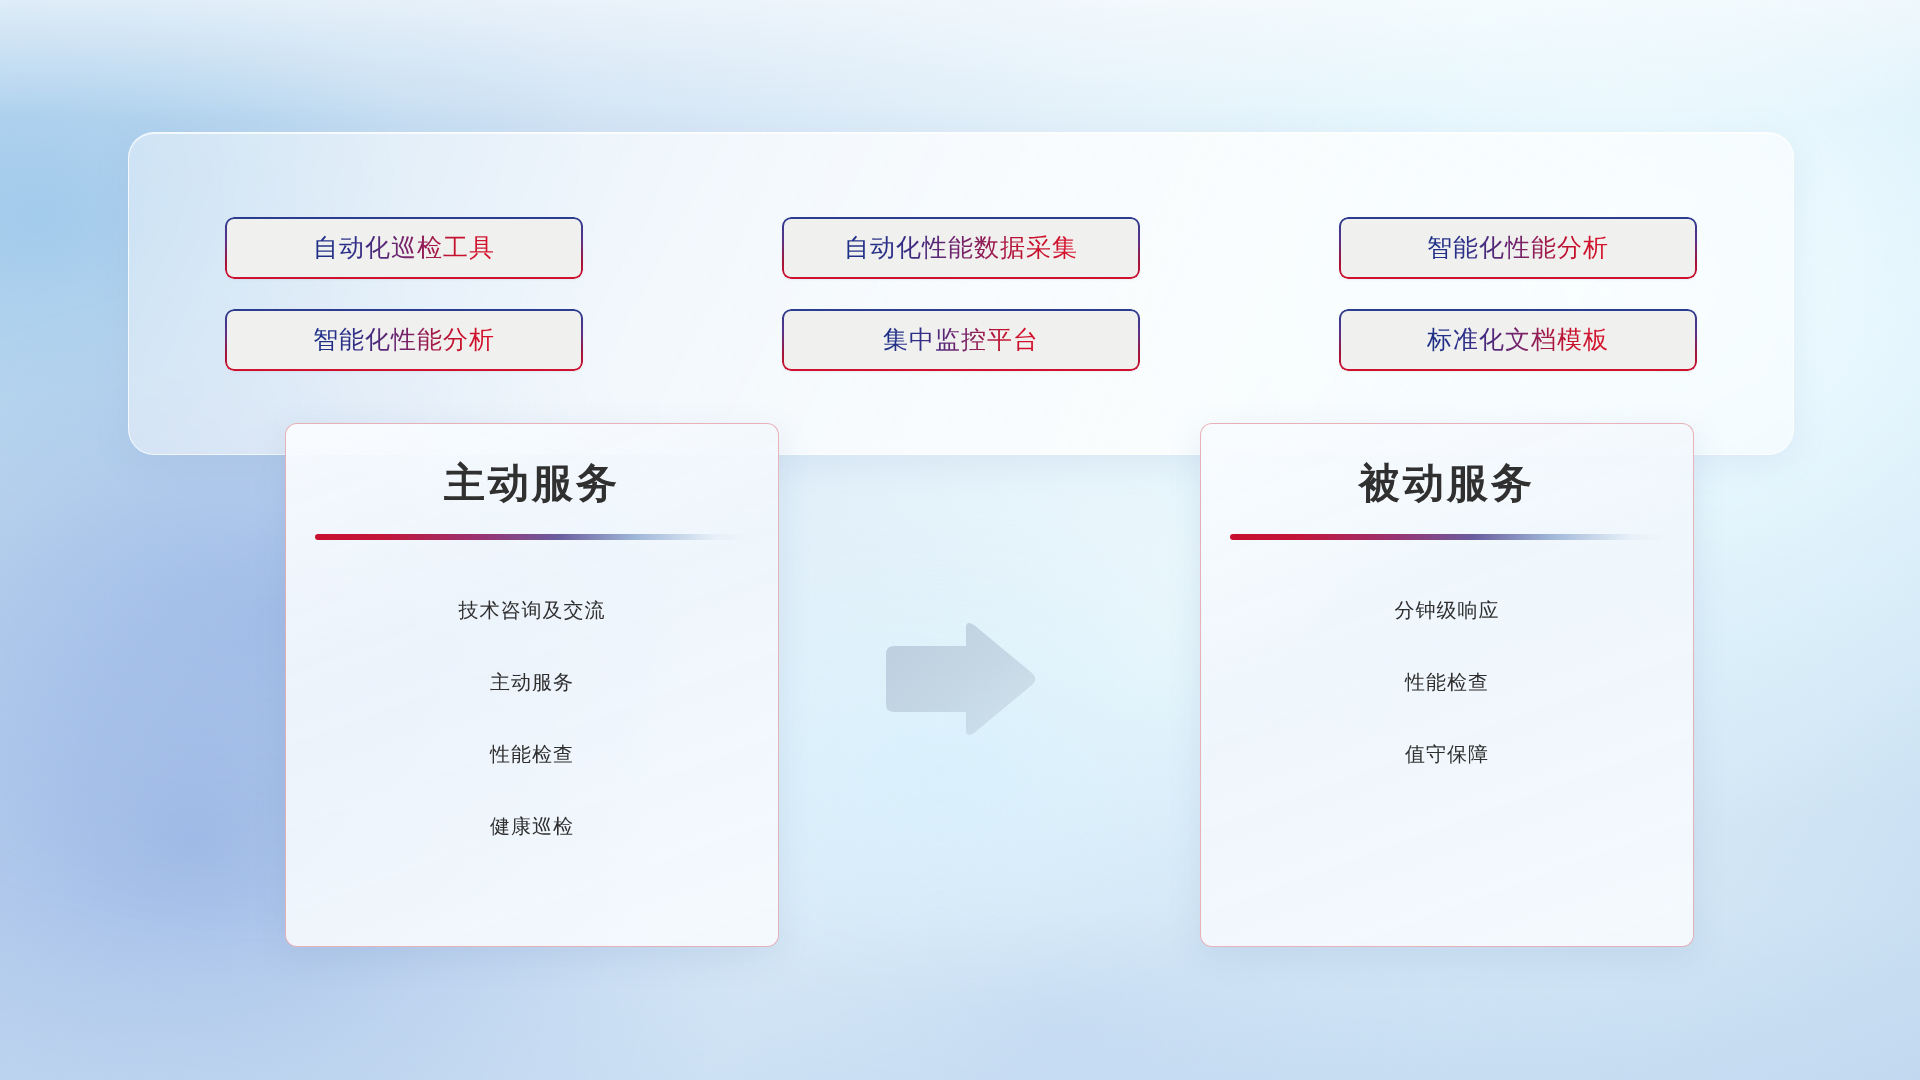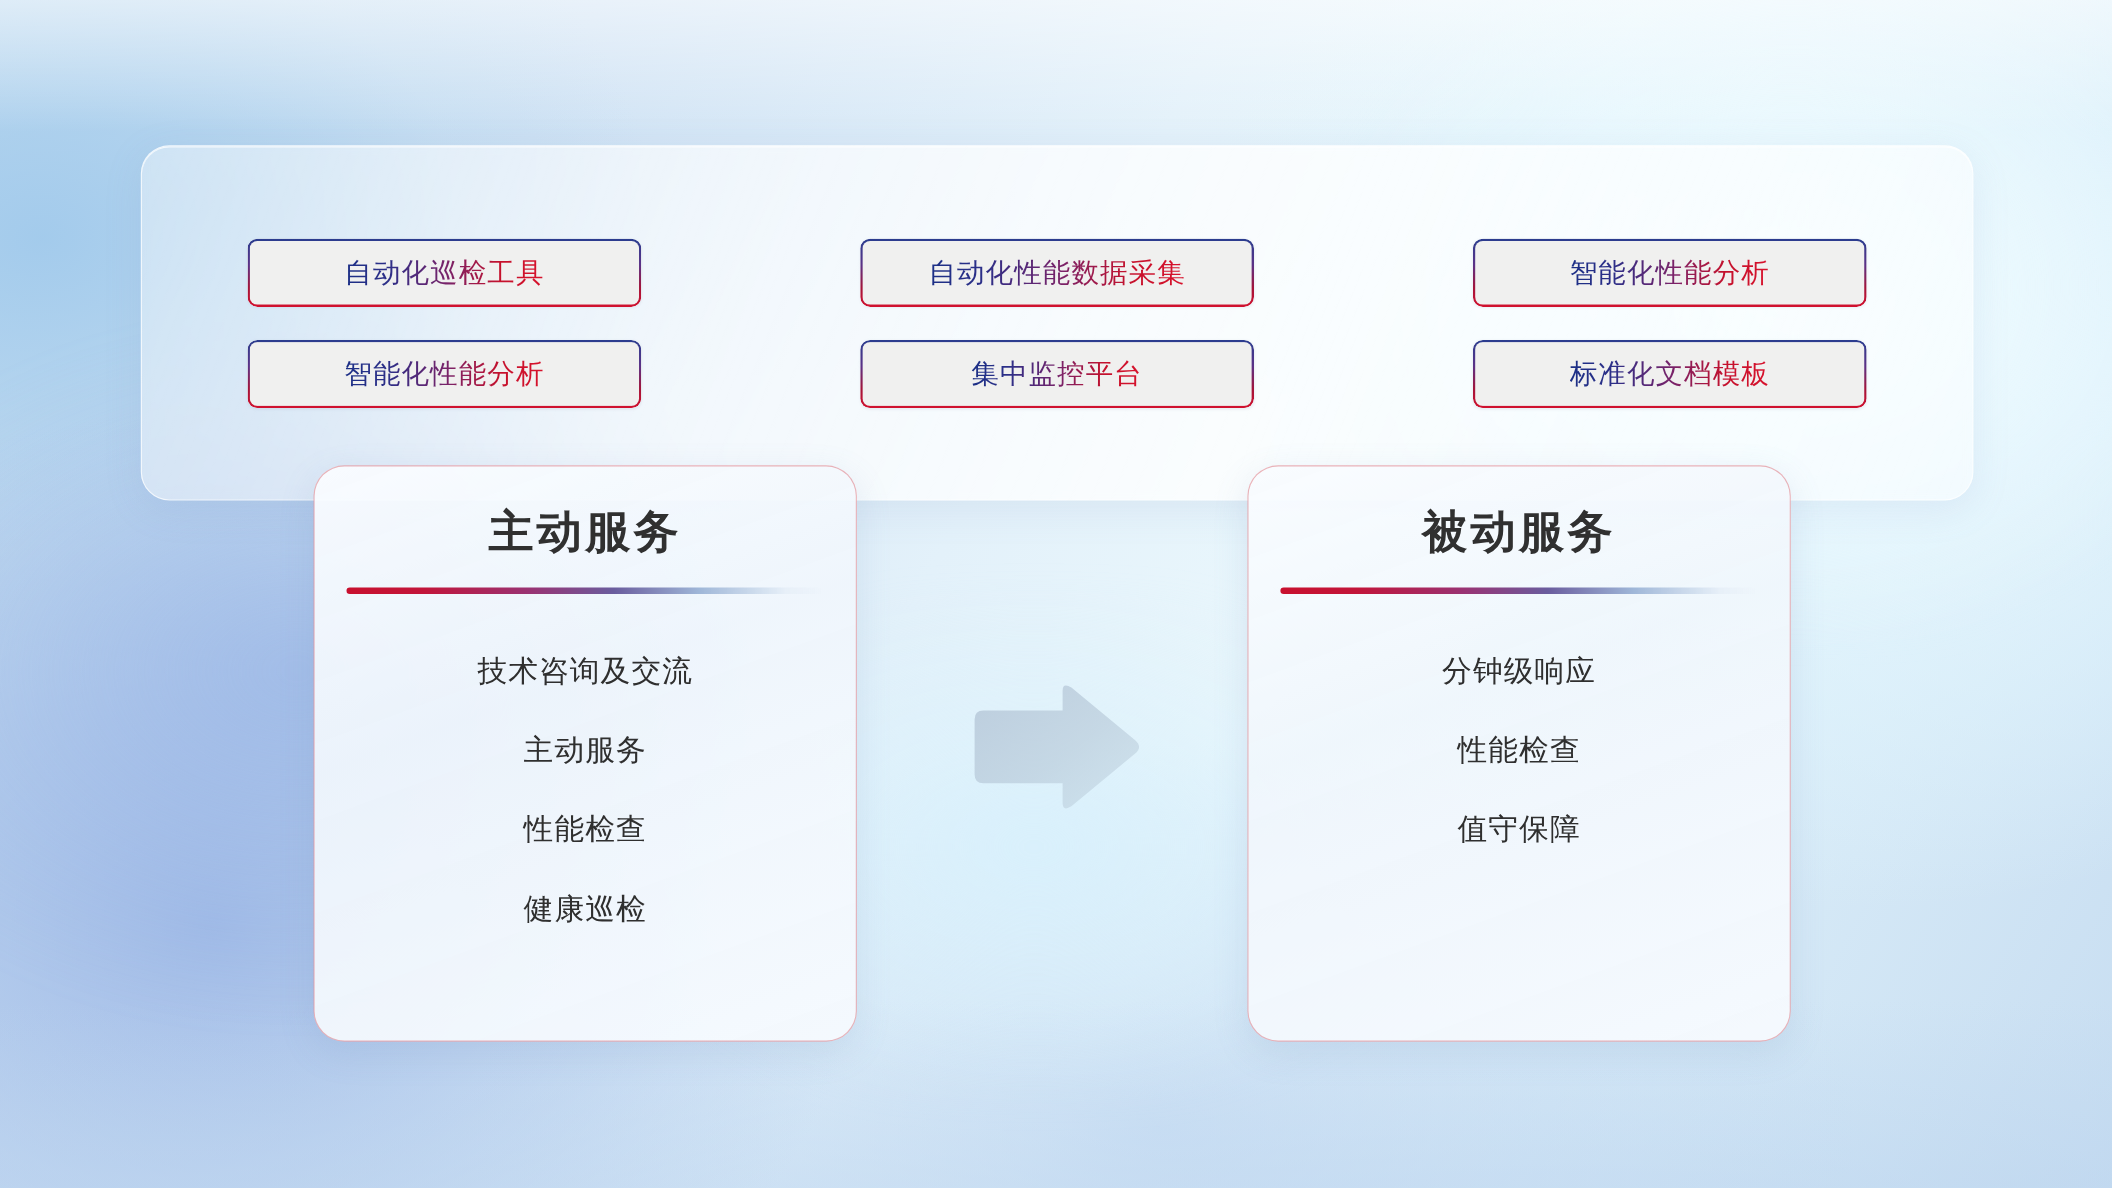--- a/index.html
+++ b/index.html
@@ -73,41 +73,41 @@
     background:linear-gradient(90deg, #1b2f86 0%, #2d2f88 22%, #7a2268 52%, #c5112c 78%, #d8122c 100%);
     -webkit-background-clip:text; background-clip:text; color:transparent;
     -webkit-text-fill-color:transparent;
     white-space:nowrap;
     position:relative; z-index:2;
   }
 
   
   .svc-card{
     position:absolute; top:423px; width:494px; height:524px;
-    border-radius:28px;
+    border-radius:12px;
     background:linear-gradient(160deg, rgba(249,252,255,0.95) 0%, rgba(240,246,252,0.93) 40%, rgba(246,250,254,0.95) 100%);
     border:1px solid rgba(210,60,70,0.38);
     box-shadow:0 10px 32px rgba(110,140,185,0.16);
     display:flex; flex-direction:column; align-items:center;
     overflow:hidden;
   }
   #card-proactive{ left:285px; }
-  #card-reactive{ left:1134px; }
+  #card-reactive{ left:1200px; }
 
   .svc-title{
     margin-top:32px;
     font-size:41px; font-weight:700; color:#303030; letter-spacing:3px;
   }
   .svc-divider{
     margin-top:23px; width:434px; height:6px; border-radius:3px;
     background:linear-gradient(90deg, #c8102e 0%, #c2153a 16%, #9a3272 38%, #6a5d9e 56%, #9fb7d8 74%, rgba(214,226,240,0.35) 92%, rgba(255,255,255,0) 100%);
   }
   .svc-list{ margin-top:34px; display:flex; flex-direction:column; align-items:center; gap:0; width:100%; }
   .svc-item{
-    font-size:27px; color:#2f2f2f; letter-spacing:1px;
+    font-size:20px; color:#2f2f2f; letter-spacing:1px;
     height:72px; display:flex; align-items:center; justify-content:center;
   }
 
   
   #flow-arrow{
     position:absolute; left:880px; top:620px; width:160px; height:118px;
   }
 
   
   #bg-bottom{

